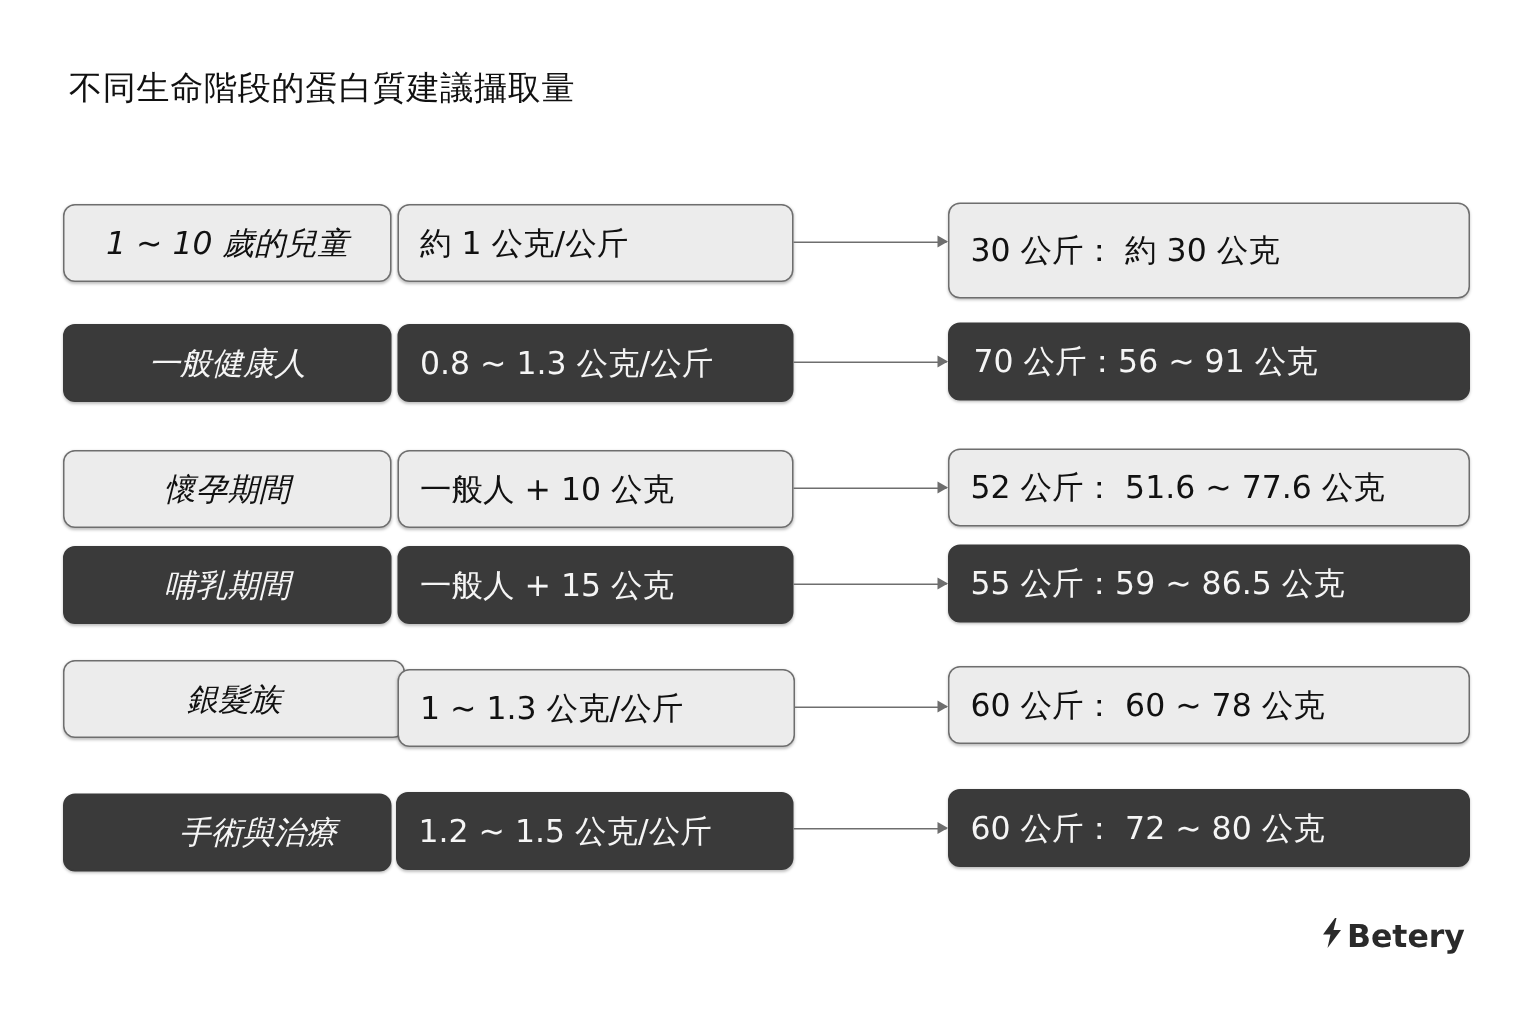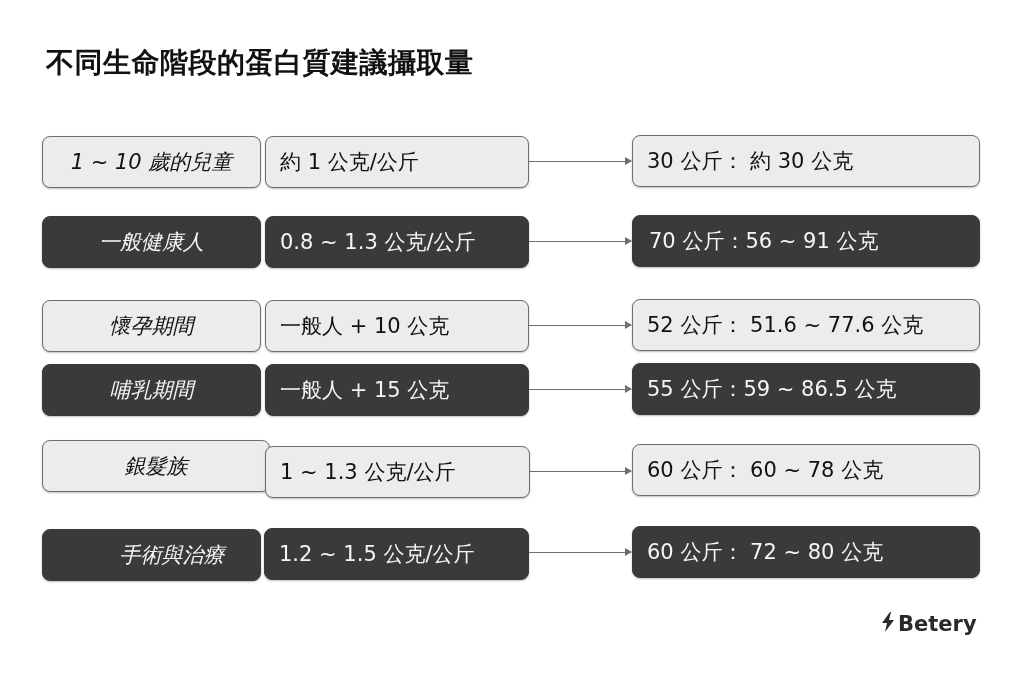--- a/index.html
+++ b/index.html
@@ -1,18 +1,18 @@
 <!DOCTYPE html>
 <html><head>
 <meta charset="utf-8">
 <style>
   html, body { margin: 0; padding: 0; background: #ffffff; }
   body { width: 1024px; height: 683px; position: relative; overflow: hidden;
          font-family: "DejaVu Sans", "Liberation Sans", sans-serif; color: #111; }
-  .title { position: absolute; left: 46px; top: 44px; font-size: 28px; font-weight: 700;
+  .title { position: absolute; left: 46px; top: 44px; font-size: 22px; font-weight: 400;
            letter-spacing: 0.5px; color: #111; white-space: nowrap; }
   .box { position: absolute; box-sizing: border-box; border-radius: 8px;
          display: flex; align-items: center; font-size: 21px; white-space: nowrap;
          box-shadow: 0 1px 2px rgba(0,0,0,0.25); }
   .light { background: #ececec; border: 1.5px solid #6e6e6e; color: #111; }
   .dark { background: #3a3a3a; border: 1.5px solid #3a3a3a; color: #f5f5f5; }
   .label { justify-content: center; font-style: italic; }
   .value { justify-content: flex-start; padding-left: 14px; }
   .result { justify-content: flex-start; padding-left: 14px; }
   .arrow { position: absolute; height: 1px; background: #6e6e6e; }
@@ -28,21 +28,21 @@
 
 <div class="title">不同生命階段的蛋白質建議攝取量</div>
 
 <div class="box light label" style="left:42px;top:136px;width:219px;height:52px;">
     <span>1 ~ 10 歲的兒童</span>
   </div>
 <div class="box light value" style="left:265px;top:136px;width:264px;height:52px;">
     <span>約 1 公克/公斤</span>
   </div>
 <div class="arrow" style="left:529px;top:161px;width:102px;"></div>
-<div class="box light result" style="left:632px;top:135px;width:348px;height:52px;">
+<div class="box light result" style="left:632px;top:135px;width:348px;height:64px;">
     <span>30 公斤： 約 30 公克</span>
   </div>
 
 <div class="box dark label" style="left:42px;top:216px;width:219px;height:52px;">
     <span>一般健康人</span>
   </div>
 <div class="box dark value" style="left:265px;top:216px;width:264px;height:52px;">
     <span>0.8 ~ 1.3 公克/公斤</span>
   </div>
 <div class="arrow" style="left:529px;top:241px;width:102px;"></div>

